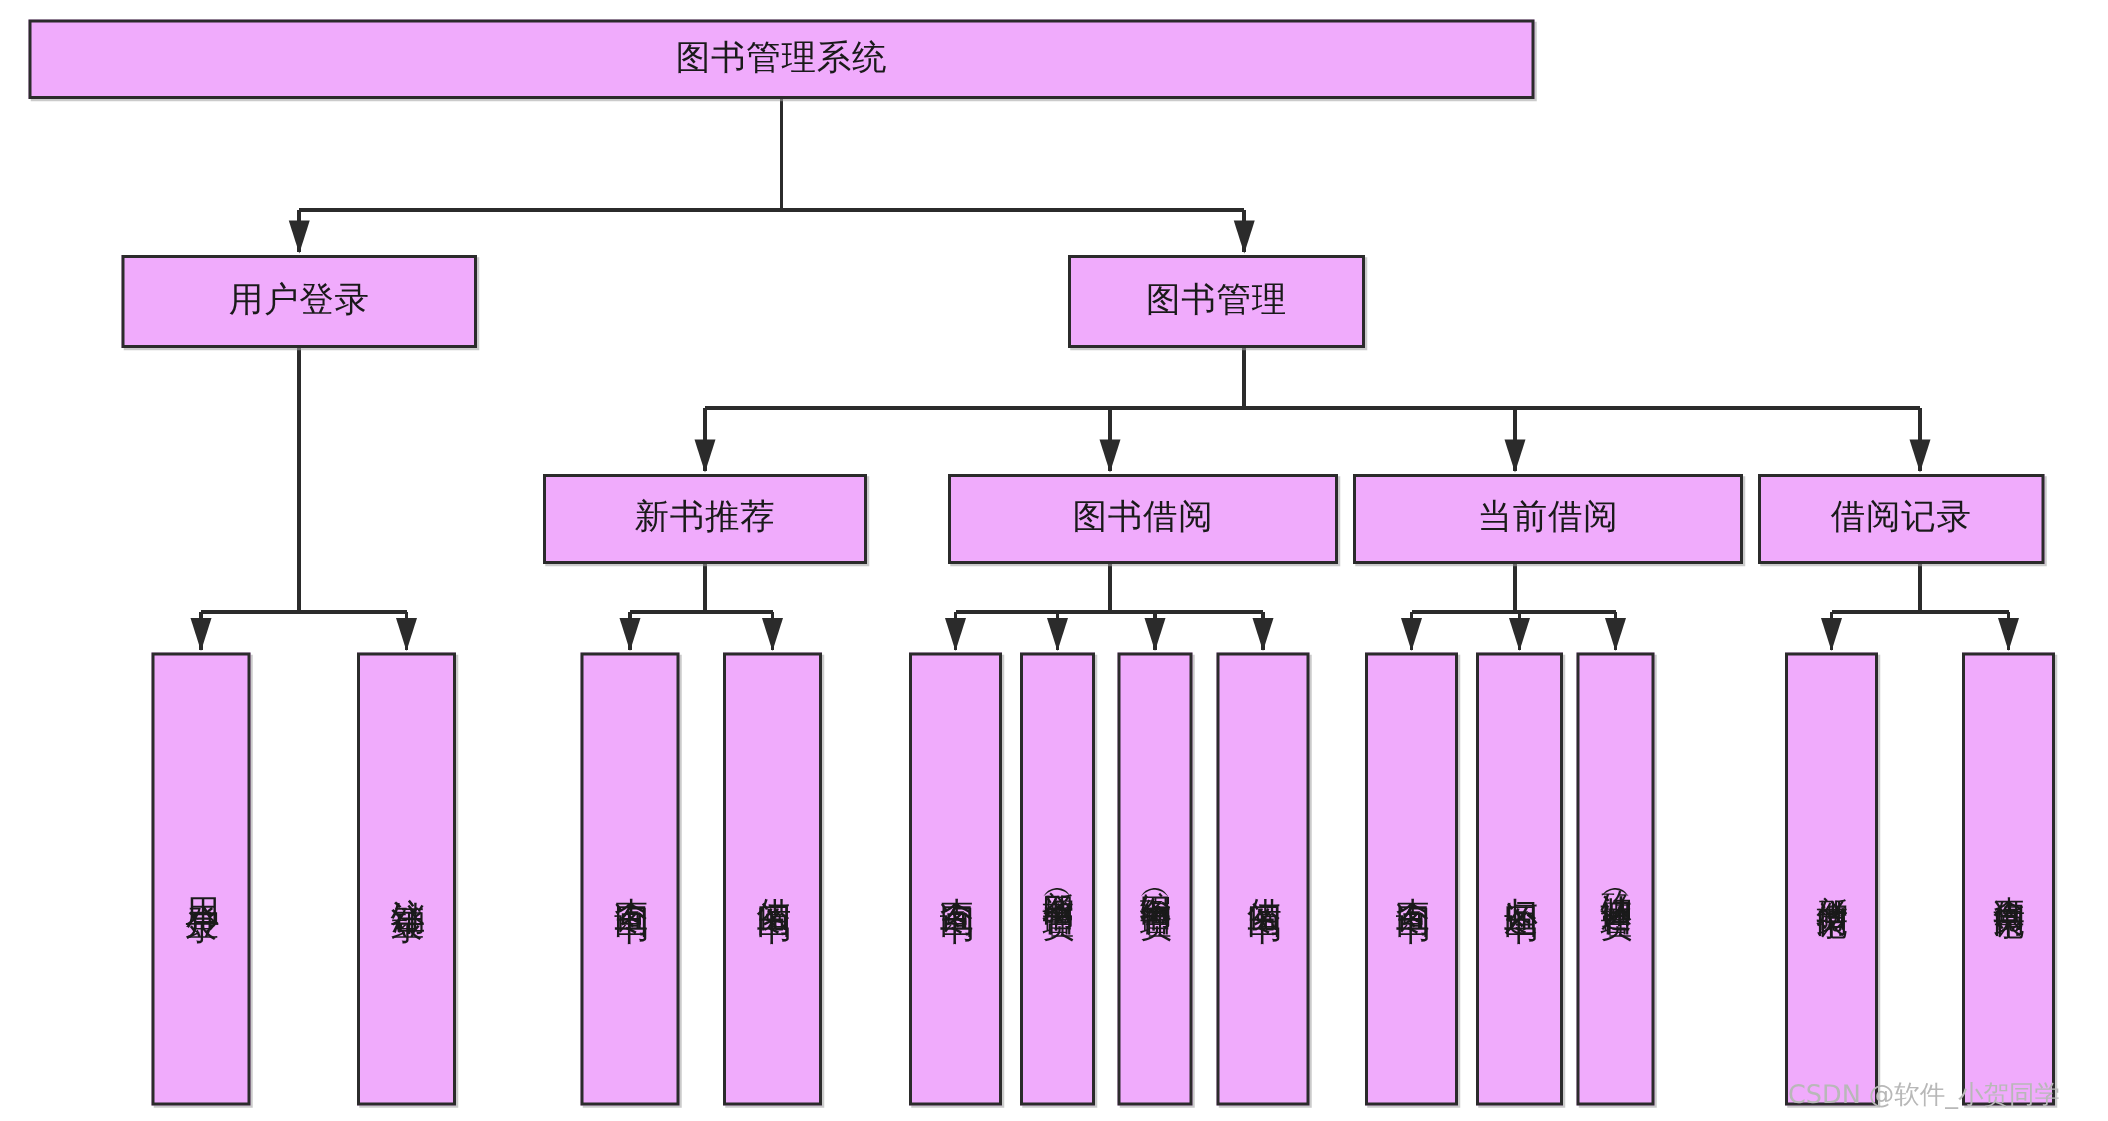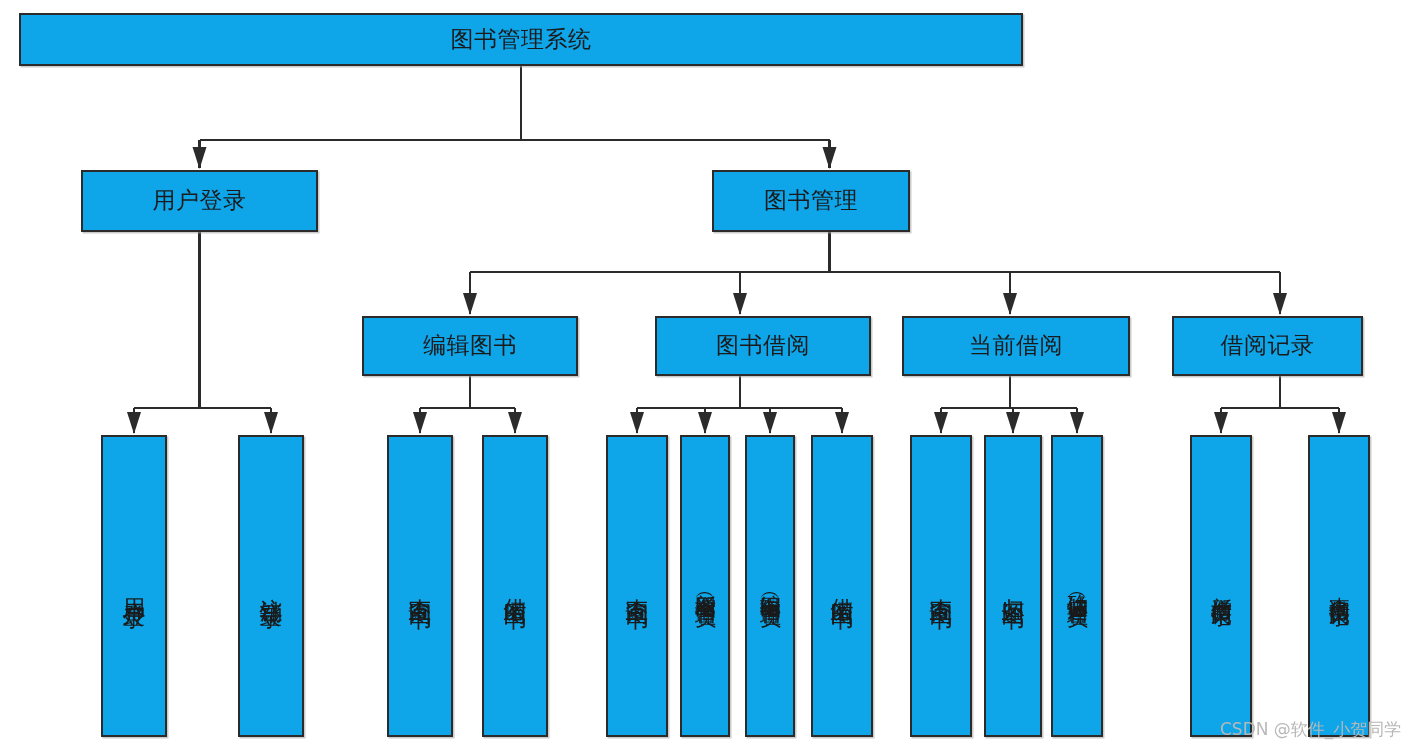--- a/index.html
+++ b/index.html
@@ -23,21 +23,21 @@
     left: 0;
     top: 0;
     width: 1405px;
     height: 747px;
     pointer-events: none;
   }
   .node {
     position: absolute;
     box-sizing: border-box;
     border: 2.5px solid #2b2b2b;
-    background: #0ea5e9;
+    background: #f0abfc;
     display: flex;
     align-items: center;
     justify-content: center;
     color: #1a1a1a;
     z-index: 2;
     box-shadow: 1.5px 1.5px 0 0 rgba(160,160,160,0.55);
   }
   .node .label {
     display: block;
     text-align: center;
@@ -64,21 +64,20 @@
     font-size: 21px;
     letter-spacing: 2px;
   }
   #watermark {
     position: absolute;
     color: #b8b8b8;
     font-size: 17px;
     white-space: nowrap;
     z-index: 5;
     font-family: "DejaVu Sans", "Liberation Sans", sans-serif;
-    margin-left: 28px;
   }
 </style>
 </head>
 <body>
 
 <div id="canvas">
   <svg id="wires" viewBox="0 0 1405 747" xmlns="http://www.w3.org/2000/svg">
       <defs>
         <marker id="arrow" markerWidth="10" markerHeight="12" refX="0" refY="6" orient="auto" markerUnits="userSpaceOnUse">
           <path d="M0,0 L10,0 L5,14 Z" fill="#2b2b2b"></path>
@@ -141,26 +140,26 @@
       <div class="node horiz" style="left: 19px; top: 13px; width: 1004px; height: 53px;">
         <span class="label">图书管理系统</span>
       </div>
       <div class="node horiz" style="left: 81px; top: 170px; width: 237px; height: 62px;">
         <span class="label">用户登录</span>
       </div>
       <div class="node horiz" style="left: 712px; top: 170px; width: 198px; height: 62px;">
         <span class="label">图书管理</span>
       </div>
       <div class="node horiz" style="left: 362px; top: 316px; width: 216px; height: 60px;">
-        <span class="label">编辑图书</span>
-      </div>
-      <div class="node horiz" style="left: 632px; top: 316px; width: 216px; height: 60px; margin-left: 23px;">
+        <span class="label">新书推荐</span>
+      </div>
+      <div class="node horiz" style="left: 632px; top: 316px; width: 260px; height: 60px;">
         <span class="label">图书借阅</span>
       </div>
-      <div class="node horiz" style="left: 902px; top: 316px; width: 228px; height: 60px; justify-content: center;">
+      <div class="node horiz" style="left: 902px; top: 316px; width: 260px; height: 60px; justify-content: center;">
         <span class="label">当前借阅</span>
       </div>
       <div class="node horiz" style="left: 1172px; top: 316px; width: 191px; height: 60px;">
         <span class="label">借阅记录</span>
       </div>
       <div class="node vert" style="left: 101px; top: 435px; width: 66px; height: 302px;">
         <span class="label">用户登录</span>
       </div>
       <div class="node vert" style="left: 238px; top: 435px; width: 66px; height: 302px;">
         <span class="label">注销登录</span>

